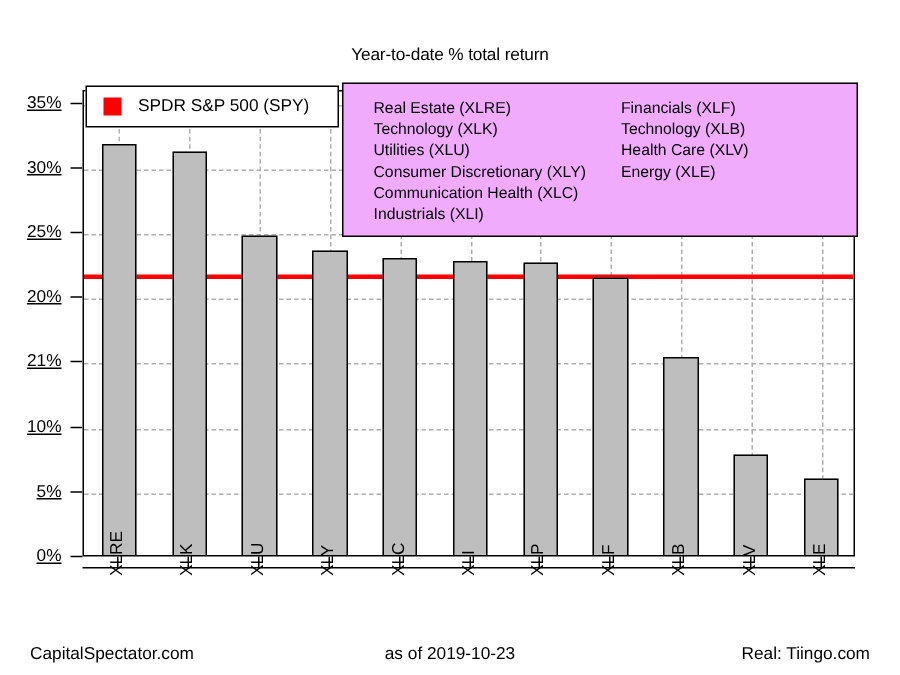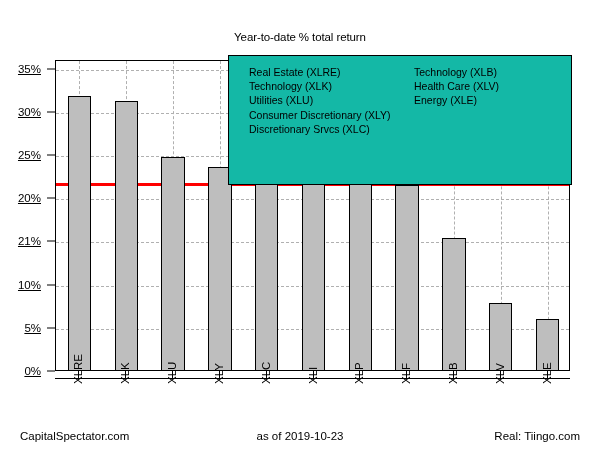--- a/index.html
+++ b/index.html
@@ -158,23 +158,23 @@
     font-size: 11.5px;
     white-space: nowrap;
   }
 
   
   #sector-legend {
     position: absolute;
     left: 228px;
     top: 55px;
     width: 344px;
-    height: 130px;
+    height: 103px;
     border: 1.4px solid #000000;
-    background: #14b8a6;
+    background: #f0abfc;
     box-sizing: border-box;
   }
   .legend-col {
     position: absolute;
     top: 9px;
     font-size: 10.5px;
     line-height: 14.2px;
   }
   #legend-col-left { left: 20px; }
   #legend-col-right { left: 185px; }
@@ -283,30 +283,36 @@
       <div class="xtick-mark" style="left: 351.136px;"></div>
       <div class="xtick-label" style="left: 351.136px;">XLF</div>
       <div class="xtick-mark" style="left: 397.955px;"></div>
       <div class="xtick-label" style="left: 397.955px;">XLB</div>
       <div class="xtick-mark" style="left: 444.773px;"></div>
       <div class="xtick-label" style="left: 444.773px;">XLV</div>
       <div class="xtick-mark" style="left: 491.591px;"></div>
       <div class="xtick-label" style="left: 491.591px;">XLE</div>
     </div>
 
+  <div id="spy-legend">
+    <div id="spy-swatch" style="background: rgb(255, 0, 0);"></div>
+    <div id="spy-legend-label">SPDR S&amp;P 500 (SPY)</div>
+  </div>
 
   <div id="sector-legend">
     <div class="legend-col" id="legend-col-left">
         <div class="legend-entry">Real Estate (XLRE)</div>
         <div class="legend-entry">Technology (XLK)</div>
         <div class="legend-entry">Utilities (XLU)</div>
         <div class="legend-entry">Consumer Discretionary (XLY)</div>
-        <div class="legend-entry">Discretionary Srvcs (XLC)</div>
+        <div class="legend-entry">Communication Health (XLC)</div>
+        <div class="legend-entry">Industrials (XLI)</div>
       </div>
     <div class="legend-col" id="legend-col-right">
+        <div class="legend-entry">Financials (XLF)</div>
         <div class="legend-entry">Technology (XLB)</div>
         <div class="legend-entry">Health Care (XLV)</div>
         <div class="legend-entry">Energy (XLE)</div>
       </div>
   </div>
 
   <div id="footer-left">CapitalSpectator.com</div>
   <div id="footer-center">as of   2019-10-23</div>
   <div id="footer-right">Real: Tiingo.com</div>
 

